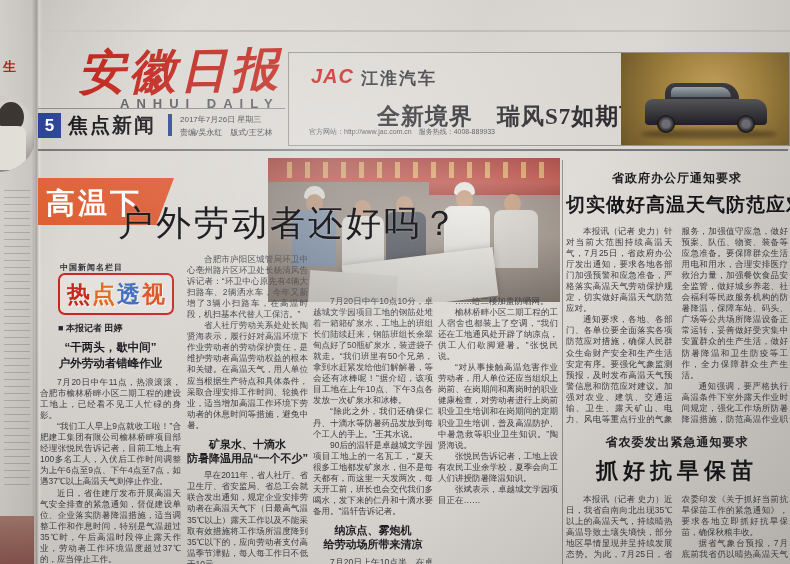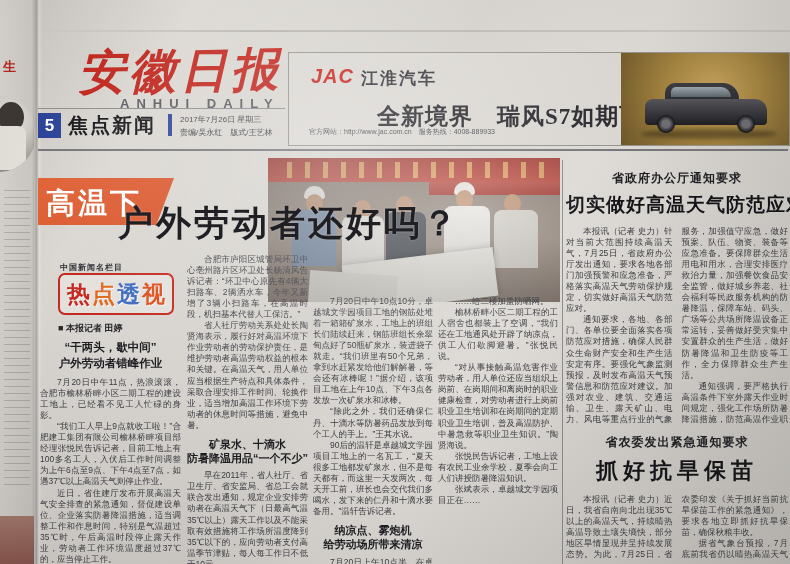--- a/index.html
+++ b/index.html
@@ -43,21 +43,21 @@
   .car-body{position:absolute;left:24px;top:46px;width:122px;height:26px;border-radius:8px 12px 4px 4px;background:linear-gradient(180deg,#55555a,#1f1f24);}
   .car-cabin{position:absolute;left:44px;top:30px;width:74px;height:22px;border-radius:10px 16px 0 0;background:linear-gradient(180deg,#3c3c42,#2a2a30);}
   .car-win{position:absolute;left:50px;top:34px;width:60px;height:10px;border-radius:6px 12px 0 0;background:linear-gradient(180deg,#9fa8ae,#5d666e);}
   .car-w1,.car-w2{position:absolute;top:62px;width:18px;height:18px;border-radius:50%;background:radial-gradient(circle,#6e6e74 0 30%,#121215 70%);}
   .car-w1{left:36px;} .car-w2{left:116px;}
   .car-shadow{position:absolute;left:20px;top:76px;width:136px;height:10px;border-radius:50%;background:rgba(30,25,15,.45);filter:blur(2px);}
   
   .kicker-box{left:38px;top:178px;width:136px;height:47px;background:linear-gradient(135deg,#e0663a,#d9532a);
     clip-path:polygon(0 0,100% 0,87% 100%,0 100%);}
   .kicker-box span{display:block;color:#fff;font-size:29px;font-weight:bold;letter-spacing:3px;padding:6px 0 0 8px;}
-  .headline{left:118px;top:200px;font-size:35px;font-weight:bold;color:#1f1f24;letter-spacing:3px;z-index:5;
+  .headline{left:118px;top:200px;font-size:35px;font-weight:normal;color:#1f1f24;letter-spacing:3px;z-index:5;
     text-shadow:0 0 2px rgba(230,228,224,.5);}
   
   .photo{left:268px;top:158px;width:292px;height:144px;background:linear-gradient(180deg,#8d8178 0%,#a2968c 55%,#8b8077 100%);overflow:hidden;}
   .ph-banner1{position:absolute;left:0;top:0;width:100%;height:24px;background:linear-gradient(180deg,#b2423a,#c65247);}
   .ph-banner1::after{content:"";position:absolute;inset:4px 6px;background:repeating-linear-gradient(90deg,transparent 0 13px,rgba(255,226,130,.6) 13px 18px);}
   .ph-banner2{position:absolute;left:55%;top:24px;width:45%;height:13px;background:linear-gradient(180deg,#c0564c,#a93f36);}
   .ph-head{position:absolute;width:17px;height:19px;border-radius:50%;background:#c49a7b;}
   .ph-hat{position:absolute;width:21px;height:13px;border-radius:10px 10px 3px 3px;background:#eceae5;}
   .ph-body{position:absolute;border-radius:8px 8px 0 0;}
   .ph-paper{position:absolute;left:26%;top:68%;width:52%;height:34%;background:#e9e7e1;transform:rotate(-7deg);box-shadow:0 0 6px rgba(0,0,0,.25);}

